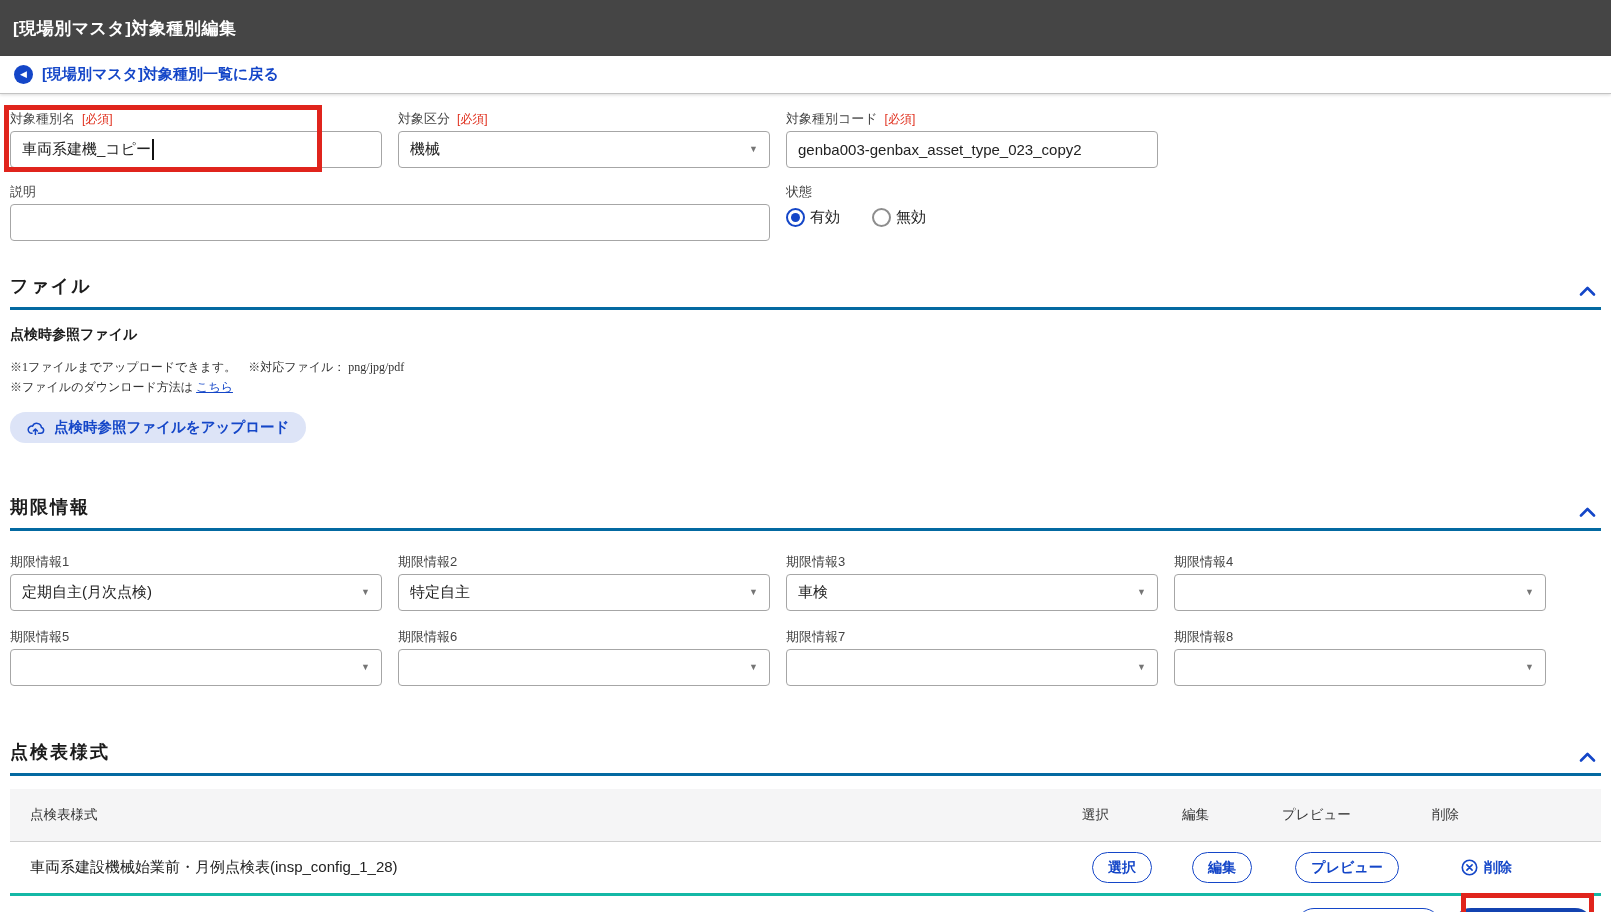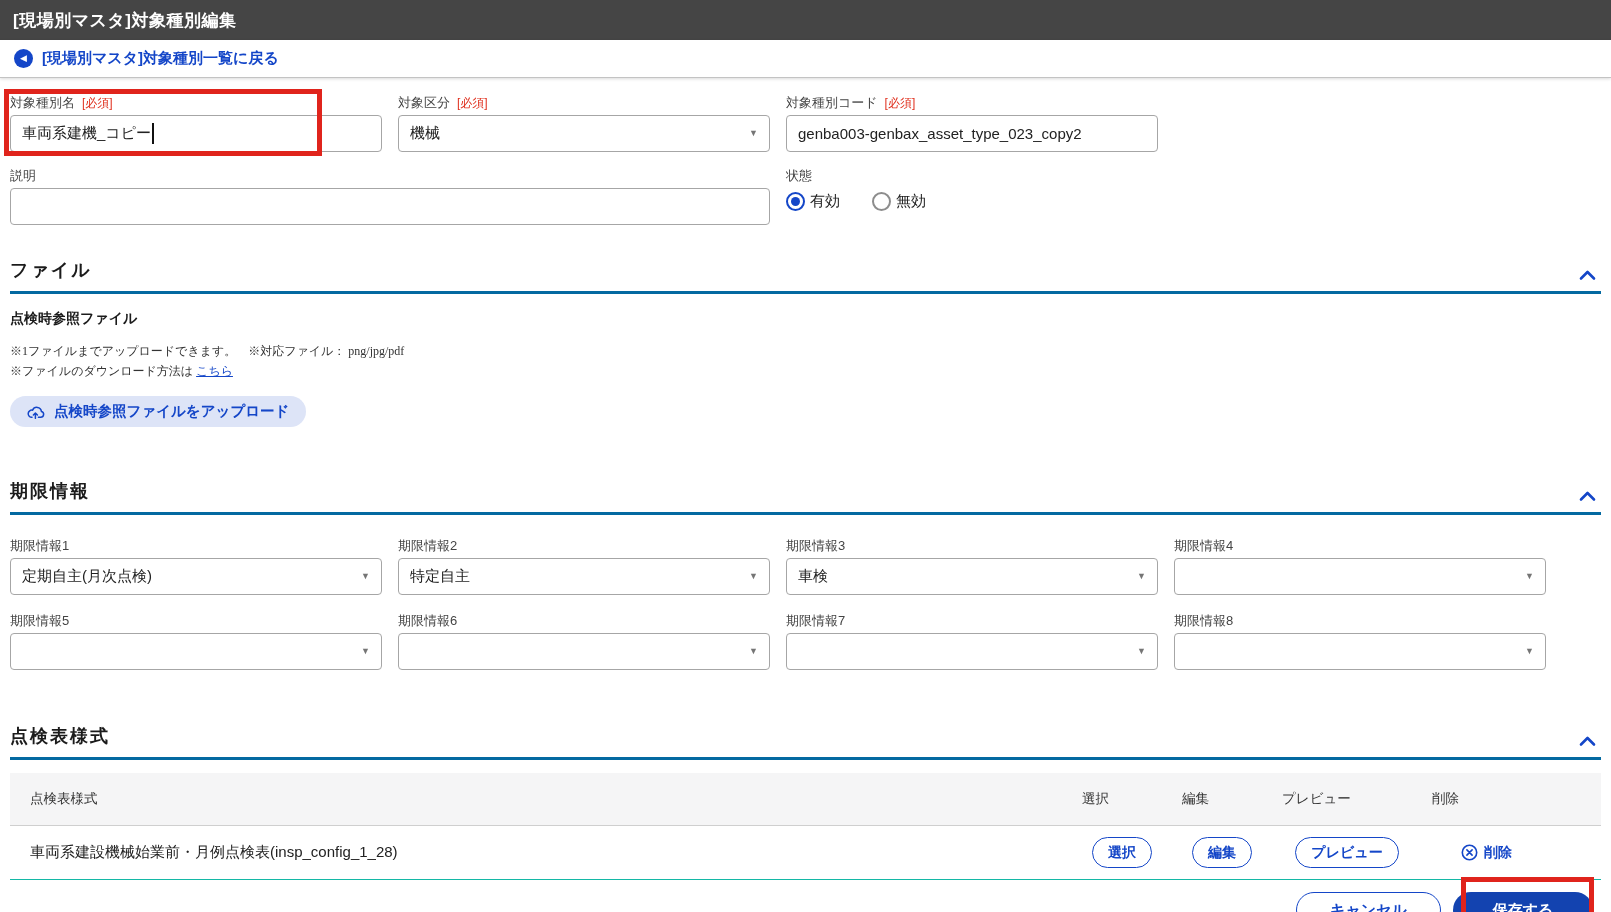--- a/index.html
+++ b/index.html
@@ -6,21 +6,21 @@
   html,body { margin:0; padding:0; }
   body {
     width:1611px; height:912px; overflow:hidden; position:relative;
     background:#ffffff; color:#222;
     font-family:"Liberation Sans","DejaVu Sans",sans-serif;
     font-size:14px;
   }
 
   
   .titlebar {
-    height:40px; background:#454545; color:#fff;
+    height:56px; background:#454545; color:#fff;
     display:flex; align-items:center; padding:0 13px;
     font-size:17px; font-weight:bold; letter-spacing:.5px;
   }
   .backbar {
     height:38px; background:#fff; display:flex; align-items:center; gap:9px;
     padding:0 14px; border-bottom:1px solid #c3c3c3;
     box-shadow:0 1px 3px rgba(0,0,0,.15); position:relative; z-index:2;
   }
   .back-circle {
     width:19px; height:19px; border-radius:50%; background:#1446c8; color:#fff;
@@ -87,21 +87,21 @@
     background:#dde4f7; color:#1446c8; font-weight:bold; font-size:14.5px; cursor:pointer;
   }
 
   
   .insp-table { margin-top:13px; width:100%; font-size:14px; }
   .t-row {
     display:grid; grid-template-columns:1fr 100px 100px 150px 179px;
     align-items:center;
   }
   .t-head { background:#f5f5f6; height:53px; border-bottom:1px solid #cfcfcf; color:#333; font-size:13.5px; }
-  .t-body { height:54px; border-bottom:1px solid #14b8a6; font-size:15px; }
+  .t-body { height:54px; border-bottom:3px solid #14b8a6; font-size:15px; }
   .t-cell-name { padding-left:20px; }
   .t-cell { padding-left:10px; }
   .t-cell-c { display:flex; justify-content:center; }
   .t-cell-del { display:flex; justify-content:center; padding-right:50px; }
 
   .pill-btn {
     border:1.5px solid #1446c8; color:#1446c8; background:#fff; font-weight:bold;
     font-size:14px; height:31px; border-radius:16px; padding:0 15px; cursor:pointer;
     display:inline-flex; align-items:center; justify-content:center; white-space:nowrap;
   }

